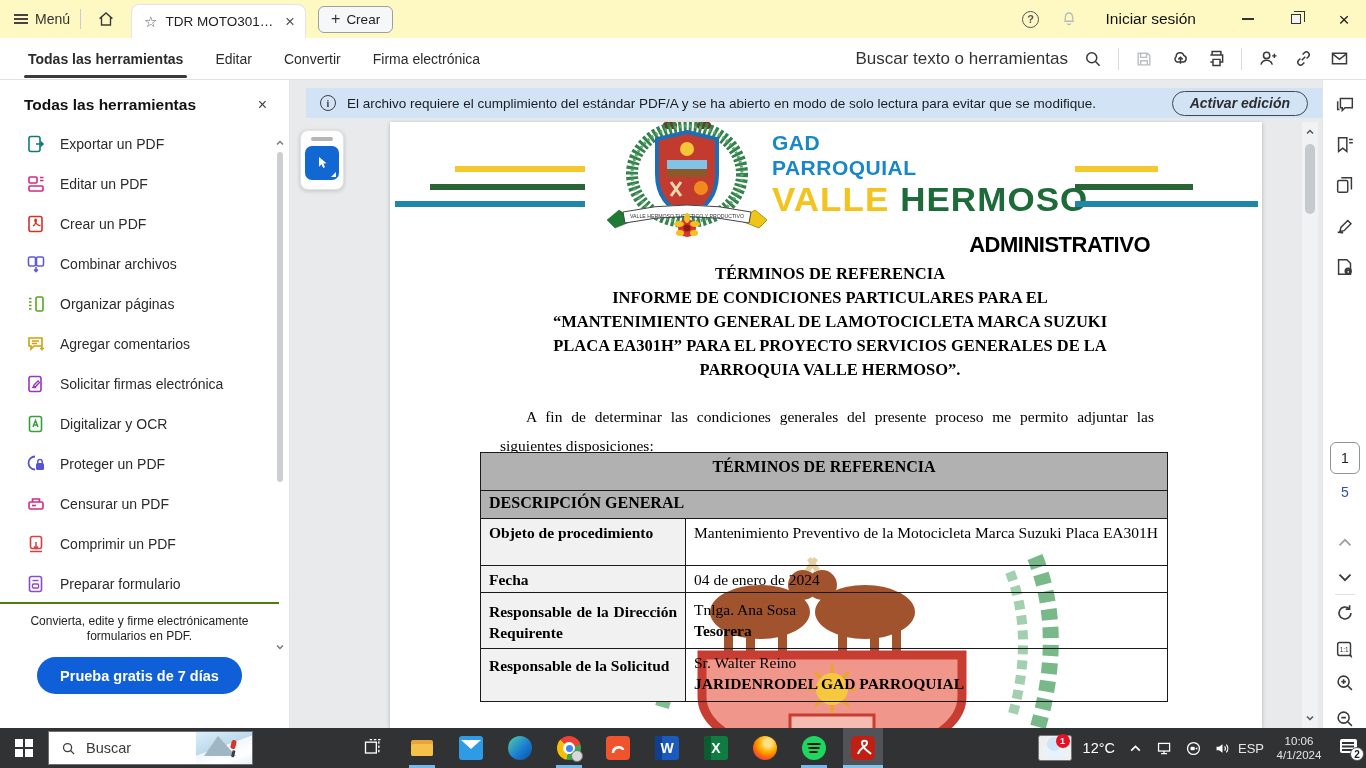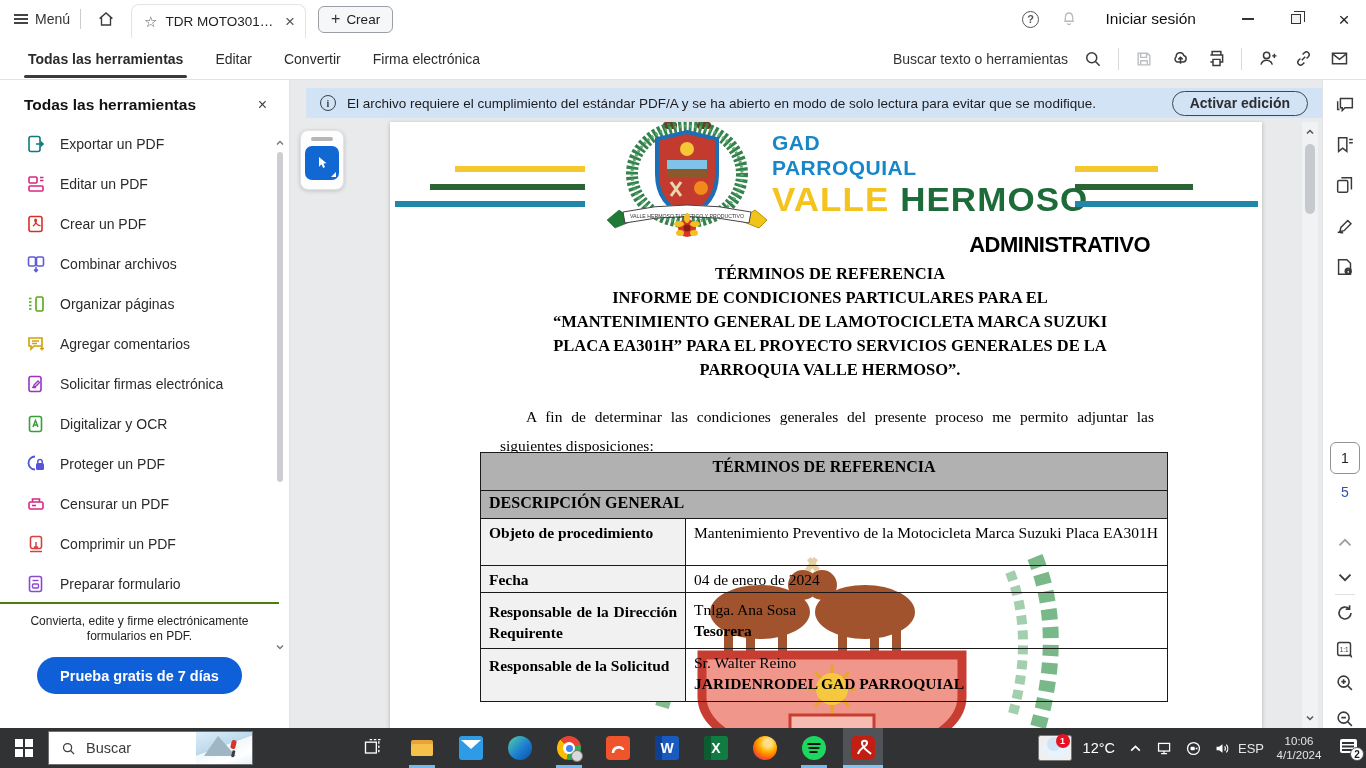--- a/index.html
+++ b/index.html
@@ -1,20 +1,20 @@
 <!DOCTYPE html>
 <html><head>
 <meta charset="utf-8">
 <style>
   * { margin:0; padding:0; box-sizing:border-box; }
   html,body { width:1366px; height:768px; overflow:hidden; font-family:"Liberation Sans",sans-serif; background:#e9eaec; cursor:default; }
   #app { position:relative; width:1366px; height:768px; }
 
   
-  #titlebar { position:absolute; top:0; left:0; width:1366px; height:38px; background:#ffffff; display:flex; align-items:center; }
+  #titlebar { position:absolute; top:0; left:0; width:1366px; height:38px; background:#fef9c3; display:flex; align-items:center; }
   .menu-btn { display:flex; align-items:center; gap:7px; margin-left:14px; font-size:14px; color:#333; background:none; border:none; }
   .hamburger { width:14px; height:10px; border-top:2px solid #444; border-bottom:2px solid #444; position:relative; }
   .hamburger::after { content:''; position:absolute; left:0; right:0; top:2px; height:2px; background:#444; }
   .vsep { width:1px; height:20px; background:#c9cdd2; margin:0 10px; }
   .icon-btn { background:none; border:none; display:flex; align-items:center; justify-content:center; }
   .doc-tab { display:flex; align-items:center; gap:8px; height:34px; margin-top:4px; margin-left:10px; padding:0 10px 0 12px; background:#fff; border:1px solid #e2e4e8; border-bottom:none; border-radius:8px 8px 0 0; max-width:175px; }
   .tab-star { font-size:15px; color:#555; }
   .tab-title { font-size:13.5px; color:#222; white-space:nowrap; overflow:hidden; text-overflow:ellipsis; max-width:112px; }
   .tab-close { font-size:17px; color:#555; line-height:1; }
   .crear-btn { display:flex; align-items:center; gap:6px; margin-left:12px; height:27px; padding:0 12px; background:#f6f7f8; border:1px solid #9aa0a6; border-radius:6px; font-size:13.5px; color:#222; }
@@ -27,21 +27,21 @@
   .restore-glyph { width:10px; height:10px; border:1.3px solid #333; position:relative; background:#f2f3f5; }
   .restore-glyph::before { content:''; position:absolute; left:2px; top:-4px; width:10px; height:10px; border:1.3px solid #333; border-bottom:none; border-left:none; }
   .close-glyph { font-size:19px; color:#222; line-height:1; }
 
   
   #toolbar { position:absolute; top:38px; left:0; width:1366px; height:42px; background:#fff; border-bottom:1px solid #e0e2e5; display:flex; align-items:center; }
   .tool-tab { font-size:14px; color:#2b2b2b; padding:0 4px; margin-left:24px; height:42px; display:flex; align-items:center; position:relative; background:none; border:none; }
   .tool-tab.active { font-weight:bold; }
   .tool-tab.active::after { content:''; position:absolute; left:0; right:0; bottom:2px; height:3px; background:#3b3b3b; border-radius:2px; }
   #toolbar-right { margin-left:auto; display:flex; align-items:center; gap:14px; padding-right:16px; }
-  .search-lbl { font-size:14px; color:#333; }
+  .search-lbl { font-size:17px; color:#333; }
   .tb-sep { width:1px; height:22px; background:#d8dade; }
   .tico { width:22px; height:22px; display:flex; align-items:center; justify-content:center; background:none; border:none; }
 
   
   #sidebar { position:absolute; top:80px; left:0; width:290px; height:648px; background:#fff; border-right:1px solid #e3e4e6; }
   #sb-head { display:flex; align-items:center; justify-content:space-between; padding:16px 22px 10px 24px; }
   #sb-title { font-size:15.5px; font-weight:bold; color:#111; }
   .sb-close { font-size:16px; color:#444; background:none; border:none; }
   .tool-item { display:flex; align-items:center; gap:14px; height:40px; padding-left:26px; }
   .tool-ic { width:20px; height:20px; flex:0 0 20px; }
@@ -51,21 +51,21 @@
   .sb-arrow { position:absolute; left:0; width:10px; height:10px; color:#777; }
   #sb-footer { position:absolute; left:0; right:10px; top:522px; border-top:2px solid #4d7c0f; padding:10px 20px 0; }
   #sb-footer-text { font-size:12px; color:#222; text-align:center; line-height:15px; }
   #cta-btn { display:block; margin:13px auto 0; width:205px; height:37px; border:none; border-radius:19px; background:#0e5fd8; color:#fff; font-size:14.5px; font-weight:bold; font-family:"Liberation Sans",sans-serif; }
 
   
   #docarea { position:absolute; top:80px; left:290px; width:1032px; height:648px; background:#e9eaec; }
   #banner { position:absolute; left:16px; top:8px; right:0; height:30px; background:#d2e3f6; display:flex; align-items:center; padding-left:14px; }
   .info-circ { width:16px; height:16px; border:1.6px solid #3c4043; border-radius:50%; color:#3c4043; font-size:10px; font-weight:bold; font-family:"Liberation Serif",serif; display:flex; align-items:center; justify-content:center; flex:0 0 16px; }
   #banner-text { font-size:13.5px; color:#1d1d1f; margin-left:11px; white-space:nowrap; overflow:hidden; }
-  #banner-btn { margin-left:auto; margin-right:14px; height:25px; padding:0 17px; border:1.6px solid #44474a; border-radius:14px; background:transparent; font-size:14px; font-weight:bold; color:#2c2e30; white-space:nowrap; }
+  #banner-btn { margin-left:auto; margin-right:14px; height:25px; padding:0 17px; border:1.6px solid #44474a; border-radius:14px; background:transparent; font-size:14px; font-weight:bold; color:#2c2e30; white-space:nowrap;font-style:italic; }
 
   #float-widget { position:absolute; left:10px; top:50px; width:44px; height:60px; background:#fdfdfd; border:1px solid #e3e3e3; border-radius:8px; box-shadow:0 1px 4px rgba(0,0,0,.18); }
   #fw-handle { width:22px; height:4px; background:#b5b5b5; border-radius:2px; margin:6px auto 5px; }
   #fw-btn { width:34px; height:34px; margin:0 auto; border:none; border-radius:7px; background:#1268d3; display:flex; align-items:center; justify-content:center; position:relative; }
   #fw-btn::after { content:''; position:absolute; right:3px; bottom:3px; border-left:5px solid transparent; border-bottom:5px solid #fff; }
 
   #page { position:absolute; left:100px; top:42px; width:872px; height:606px; background:#fff; overflow:hidden; box-shadow:0 1px 4px rgba(0,0,0,.25); }
 
   
   #crest { position:absolute; left:215px; top:0; }

